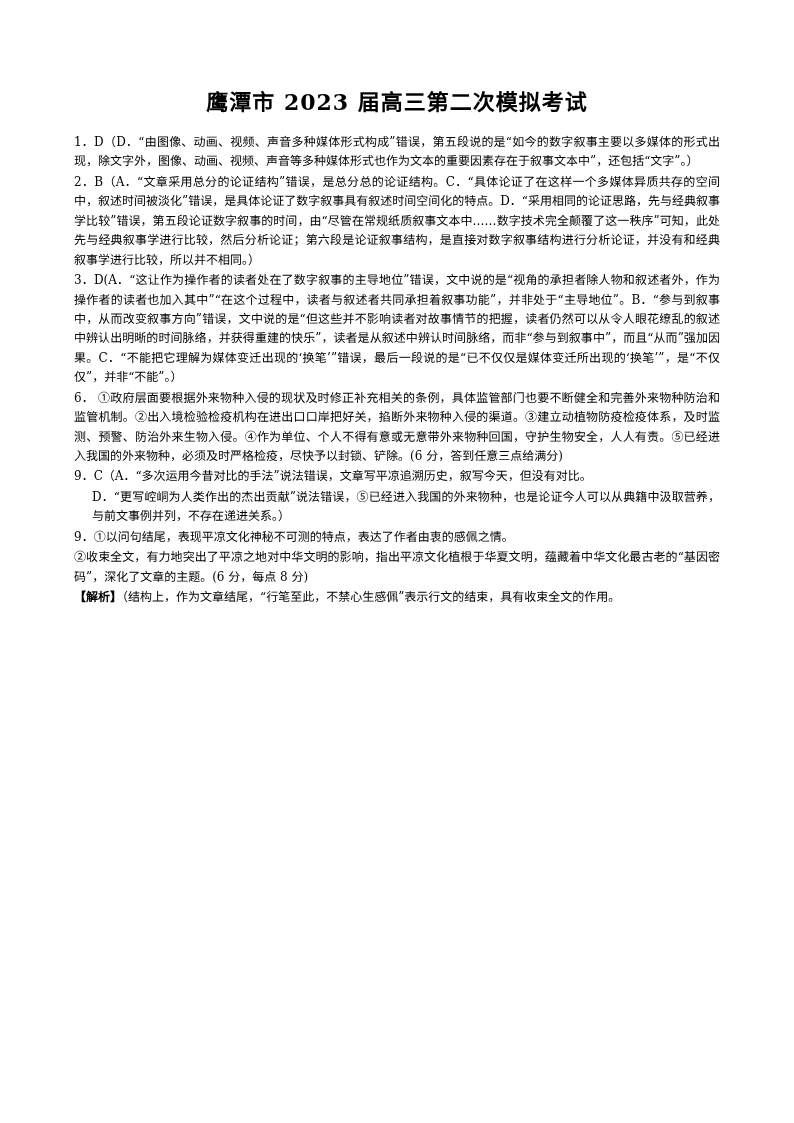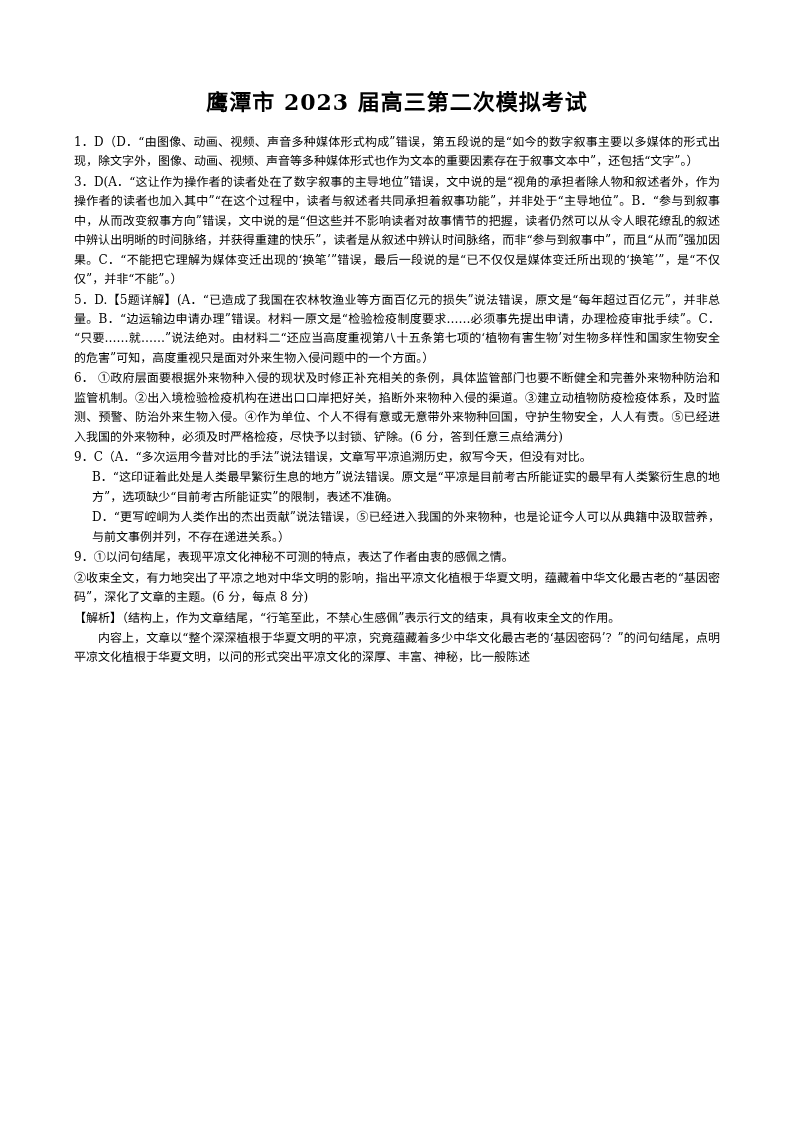--- a/index.html
+++ b/index.html
@@ -47,37 +47,35 @@
   .para.indent2 {
     text-indent: 2em;
   }
   .para.hang {
     text-indent: 0;
   }
   .para.sub {
     padding-left: 1.5em;
   }
   .bold {
-    font-weight: normal;
+    font-weight: bold;
   }
 </style>
 </head>
 <body>
 
 <div class="page">
   <div class="content">
 
     <h1 class="doc-title">鹰潭市 2023 届高三第二次模拟考试</h1>
 
     <p class="para">1．D（D．“由图像、动画、视频、声音多种媒体形式构成”错误，第五段说的是“如今的数字叙事主要以多媒体的形式出现，除文字外，图像、动画、视频、声音等多种媒体形式也作为文本的重要因素存在于叙事文本中”，还包括“文字”。）</p>
+    <p class="para">2．B（A．“文章采用总分的论证结构”错误，是总分总的论证结构。C．“具体论证了在这样一个多媒体异质共存的空间中，叙述时间被淡化”错误，是具体论证了数字叙事具有叙述时间空间化的特点。D．“采用相同的论证思路，先与经典叙事学比较”错误，第五段论证数字叙事的时间，由“尽管在常规纸质叙事文本中……数字技术完全颠覆了这一秩序”可知，此处先与经典叙事学进行比较，然后分析论证；第六段是论证叙事结构，是直接对数字叙事结构进行分析论证，并没有和经典叙事学进行比较，所以并不相同。）</p>
     <p class="para">3．D(A．“这让作为操作者的读者处在了数字叙事的主导地位”错误，文中说的是“视角的承担者除人物和叙述者外，作为操作者的读者也加入其中”“在这个过程中，读者与叙述者共同承担着叙事功能”，并非处于“主导地位”。B．“参与到叙事中，从而改变叙事方向”错误，文中说的是“但这些并不影响读者对故事情节的把握，读者仍然可以从令人眼花缭乱的叙述中辨认出明晰的时间脉络，并获得重建的快乐”，读者是从叙述中辨认时间脉络，而非“参与到叙事中”，而且“从而”强加因果。C．“不能把它理解为媒体变迁出现的‘换笔’”错误，最后一段说的是“已不仅仅是媒体变迁所出现的‘换笔’”，是“不仅仅”，并非“不能”。）</p>
-    <p class="para">5．D.【5题详解】(A．“已造成了我国在农林牧渔业等方面百亿元的损失”说法错误，原文是“每年超过百亿元”，并非总量。B．“边运输边申请办理”错误。材料一原文是“检验检疫制度要求……必须事先提出申请，办理检疫审批手续”。C．“只要……就……”说法绝对。由材料二“还应当高度重视第八十五条第七项的‘植物有害生物’对生物多样性和国家生物安全的危害”可知，高度重视只是面对外来生物入侵问题中的一个方面。）</p>
     <p class="para">6． ①政府层面要根据外来物种入侵的现状及时修正补充相关的条例，具体监管部门也要不断健全和完善外来物种防治和监管机制。②出入境检验检疫机构在进出口口岸把好关，掐断外来物种入侵的渠道。③建立动植物防疫检疫体系，及时监测、预警、防治外来生物入侵。④作为单位、个人不得有意或无意带外来物种回国，守护生物安全，人人有责。⑤已经进入我国的外来物种，必须及时严格检疫，尽快予以封锁、铲除。(6 分，答到任意三点给满分)</p>
     <p class="para">9．C（A．“多次运用今昔对比的手法”说法错误，文章写平凉追溯历史，叙写今天，但没有对比。</p>
-    <p class="para sub">B．“这印证着此处是人类最早繁衍生息的地方”说法错误。原文是“平凉是目前考古所能证实的最早有人类繁衍生息的地方”，选项缺少“目前考古所能证实”的限制，表述不准确。</p>
     <p class="para sub">D．“更写崆峒为人类作出的杰出贡献”说法错误，⑤已经进入我国的外来物种，也是论证今人可以从典籍中汲取营养，与前文事例并列，不存在递进关系。）</p>
     <p class="para">9．①以问句结尾，表现平凉文化神秘不可测的特点，表达了作者由衷的感佩之情。</p>
     <p class="para hang">②收束全文，有力地突出了平凉之地对中华文明的影响，指出平凉文化植根于华夏文明，蕴藏着中华文化最古老的“基因密码”，深化了文章的主题。(6 分，每点 8 分)</p>
     <p class="para"><span class="bold">【解析】</span><span>（结构上，作为文章结尾，“行笔至此，不禁心生感佩”表示行文的结束，具有收束全文的作用。</span></p>
-    <p class="para indent2">内容上，文章以“整个深深植根于华夏文明的平凉，究竟蕴藏着多少中华文化最古老的‘基因密码’？”的问句结尾，点明平凉文化植根于华夏文明，以问的形式突出平凉文化的深厚、丰富、神秘，比一般陈述</p>
 
   </div>
 </div>
 
 </body></html>

